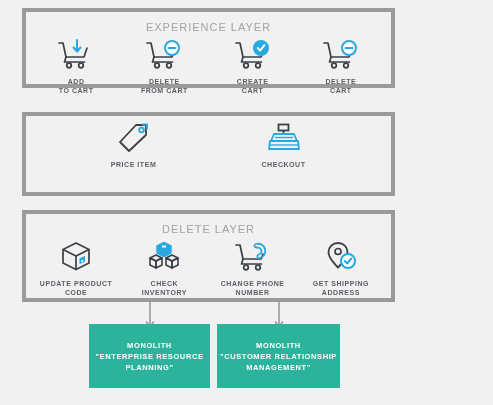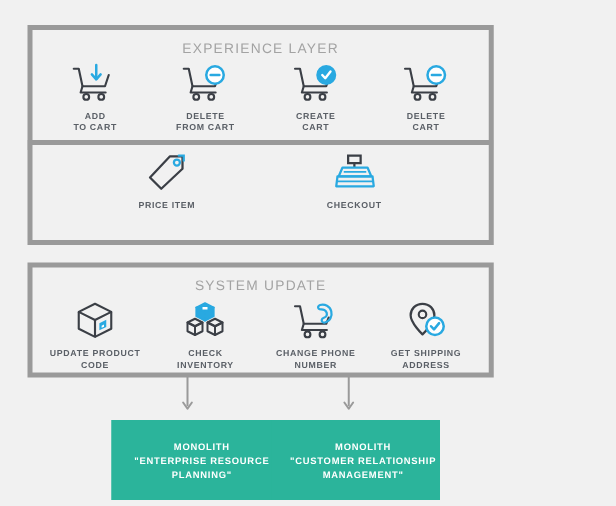--- a/index.html
+++ b/index.html
@@ -24,21 +24,21 @@
 
   
   .layer {
     position: absolute;
     left: 22px;
     width: 373px;
     box-sizing: border-box;
     border: 4px solid #9a9a9a;
     background: #f1f1f1;
   }
-  #layer-experience { top: 8px;   height: 100px; margin-top: 12px; }
+  #layer-experience { top: 8px;   height: 80px; }
   #layer-process    { top: 112px; height: 84px; }
   #layer-system     { top: 210px; height: 92px; }
 
   .layer-title {
     text-align: center;
     color: #a3a3a3;
     font-size: 11px;
     letter-spacing: 1.0px;
     font-weight: 500;
     margin-top: 9px;
@@ -84,26 +84,25 @@
     width: 14px;
     height: 32px;
   }
   #arrow-erp { left: 143px; top: 300px; }
   #arrow-crm { left: 272px; top: 300px; }
 
   
   .monolith {
     position: absolute;
     background: #2bb49b;
-    top: 336px;
+    top: 324px;
     height: 64px;
     display: flex;
     align-items: center;
     justify-content: center;
-    padding-left: 12px;
   }
   #monolith-erp { left: 89px;  width: 121px; }
   #monolith-crm { left: 217px; width: 123px; }
 
   .monolith-label {
     color: #ffffff;
     font-size: 7.5px;
     line-height: 11px;
     letter-spacing: 0.6px;
     font-weight: bold;
@@ -219,21 +218,21 @@
             <line x1="4" y1="23" x2="32.5" y2="23" stroke="#29a9e1" stroke-width="1.4"></line>
           </svg>
         </div>
         <div class="node-label">CHECKOUT</div>
       </div>
 
     </div>
   </div>
 
   <div class="layer" id="layer-system">
-    <div class="layer-title">SYSTEM UPDATE</div>
+    <div class="layer-title">DELETE LAYER</div>
     <div class="nodes">
 
       <div class="node">
         <div class="node-icon">
           <svg width="36" height="34" viewBox="0 0 36 34">
             <g fill="none" stroke="#3b3f46" stroke-width="1.7" stroke-linejoin="round">
               <path d="M18 3 L31 9.5 L18 16 L5 9.5 Z"></path>
               <path d="M5 9.5 V23 L18 29.5 V16"></path>
               <path d="M31 9.5 V23 L18 29.5"></path>
             </g>

